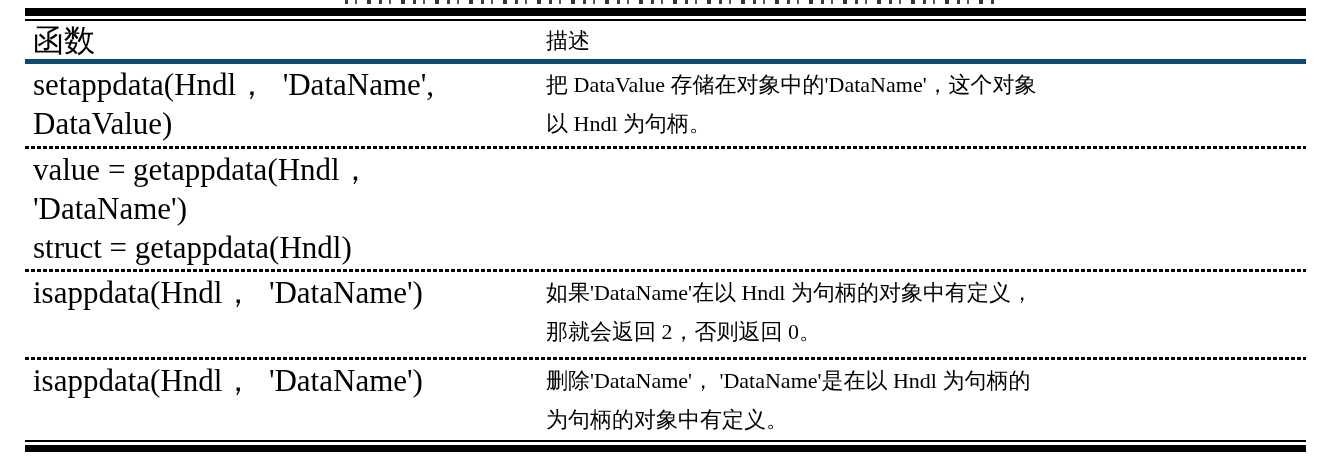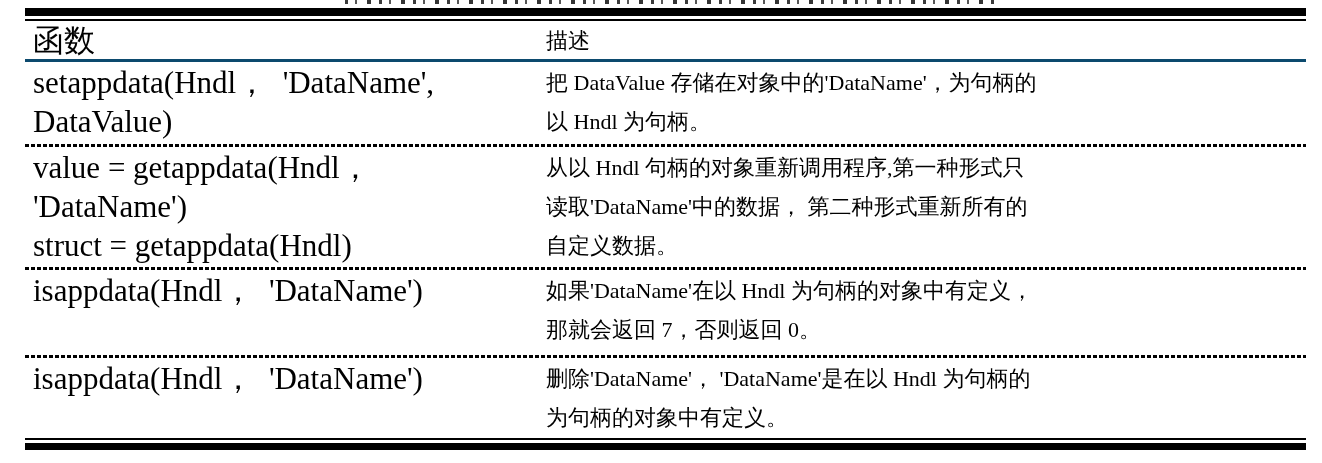--- a/index.html
+++ b/index.html
@@ -44,21 +44,21 @@
   }
   .c2 {
     flex: 1;
     padding: 1px 2px 0 6px;
     font-size: 22px;
     line-height: 39px;
     white-space: pre-wrap;
   }
   .hdr {
     min-height: 38px;
-    border-bottom: 3px solid #0c4a6e;
+    border-bottom: 5px solid #0c4a6e;
   }
   .hdr .c1, .hdr .c2 { line-height: 36px; padding-top: 2px; }
 
   .r1 { min-height: 82px; }
   .r2 { min-height: 120px; justify-content: space-between; }
   .r3 { min-height: 85px; }
   .r4 { min-height: 80px; }
 
   .sep {
     height: 3px;
@@ -78,40 +78,37 @@
     <div class="rule-top-thin"></div>
 
     <div class="row hdr">
       <div class="c1">函数</div>
       <div class="c2">描述</div>
     </div>
 
     <div class="row r1">
       <div class="c1">setappdata(Hndl，  'DataName',
 DataValue)</div>
-      <div class="c2">把 DataValue 存储在对象中的'DataName'，为句柄的
+      <div class="c2">把 DataValue 存储在对象中的'DataName'，这个对象
 以 Hndl 为句柄。</div>
     </div>
 
     <div class="sep"></div>
 
     <div class="row r2">
       <div class="c1">value = getappdata(Hndl，  'DataName')
 struct = getappdata(Hndl)</div>
-      <div class="c2">从以 Hndl 句柄的对象重新调用程序,第一种形式只
-读取'DataName'中的数据， 第二种形式重新所有的
-自定义数据。</div>
     </div>
 
     <div class="sep"></div>
 
     <div class="row r3">
       <div class="c1">isappdata(Hndl，  'DataName')</div>
       <div class="c2">如果'DataName'在以 Hndl 为句柄的对象中有定义，
-那就会返回 7，否则返回 0。</div>
+那就会返回 2，否则返回 0。</div>
     </div>
 
     <div class="sep"></div>
 
     <div class="row r4">
       <div class="c1">isappdata(Hndl，  'DataName')</div>
       <div class="c2">删除'DataName'， 'DataName'是在以 Hndl 为句柄的
 为句柄的对象中有定义。</div>
     </div>
 

